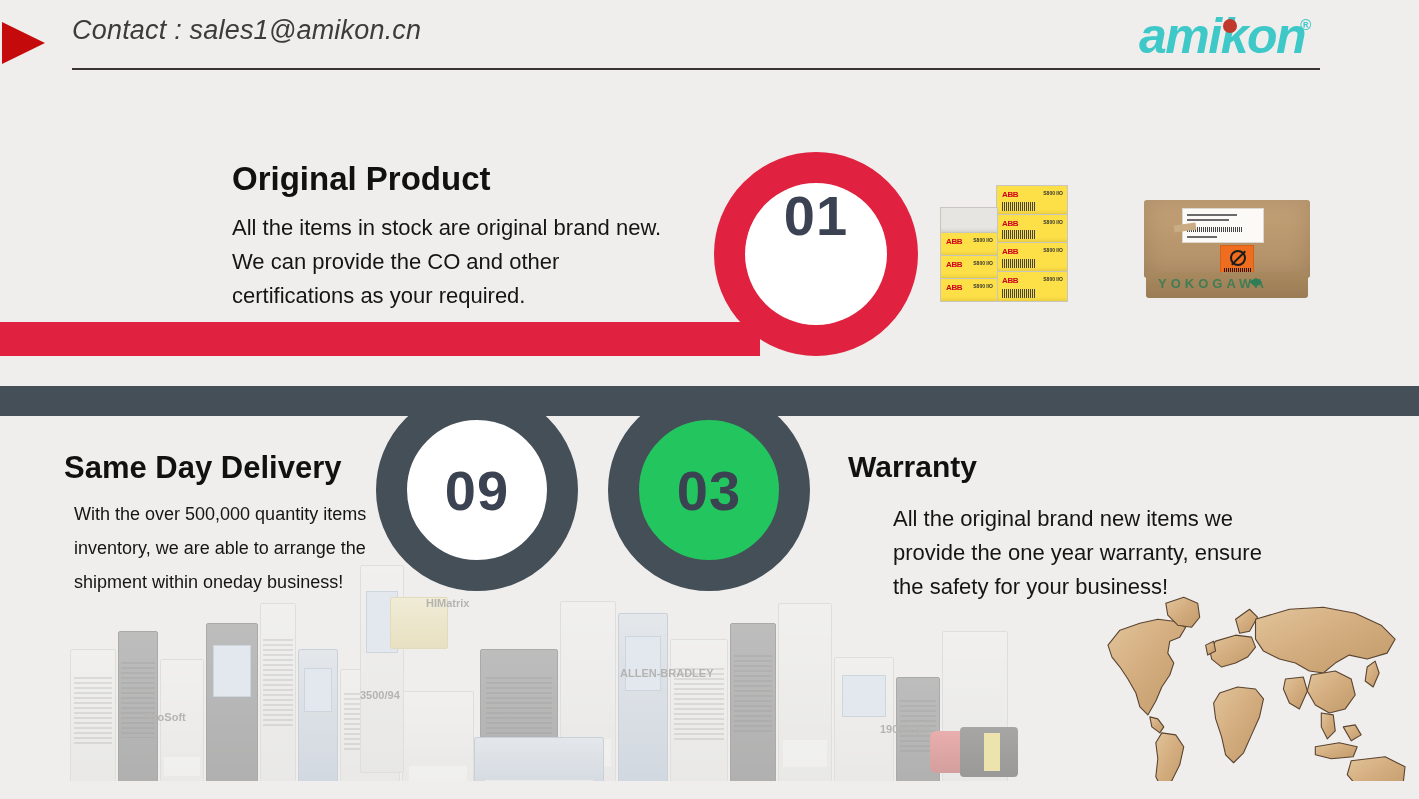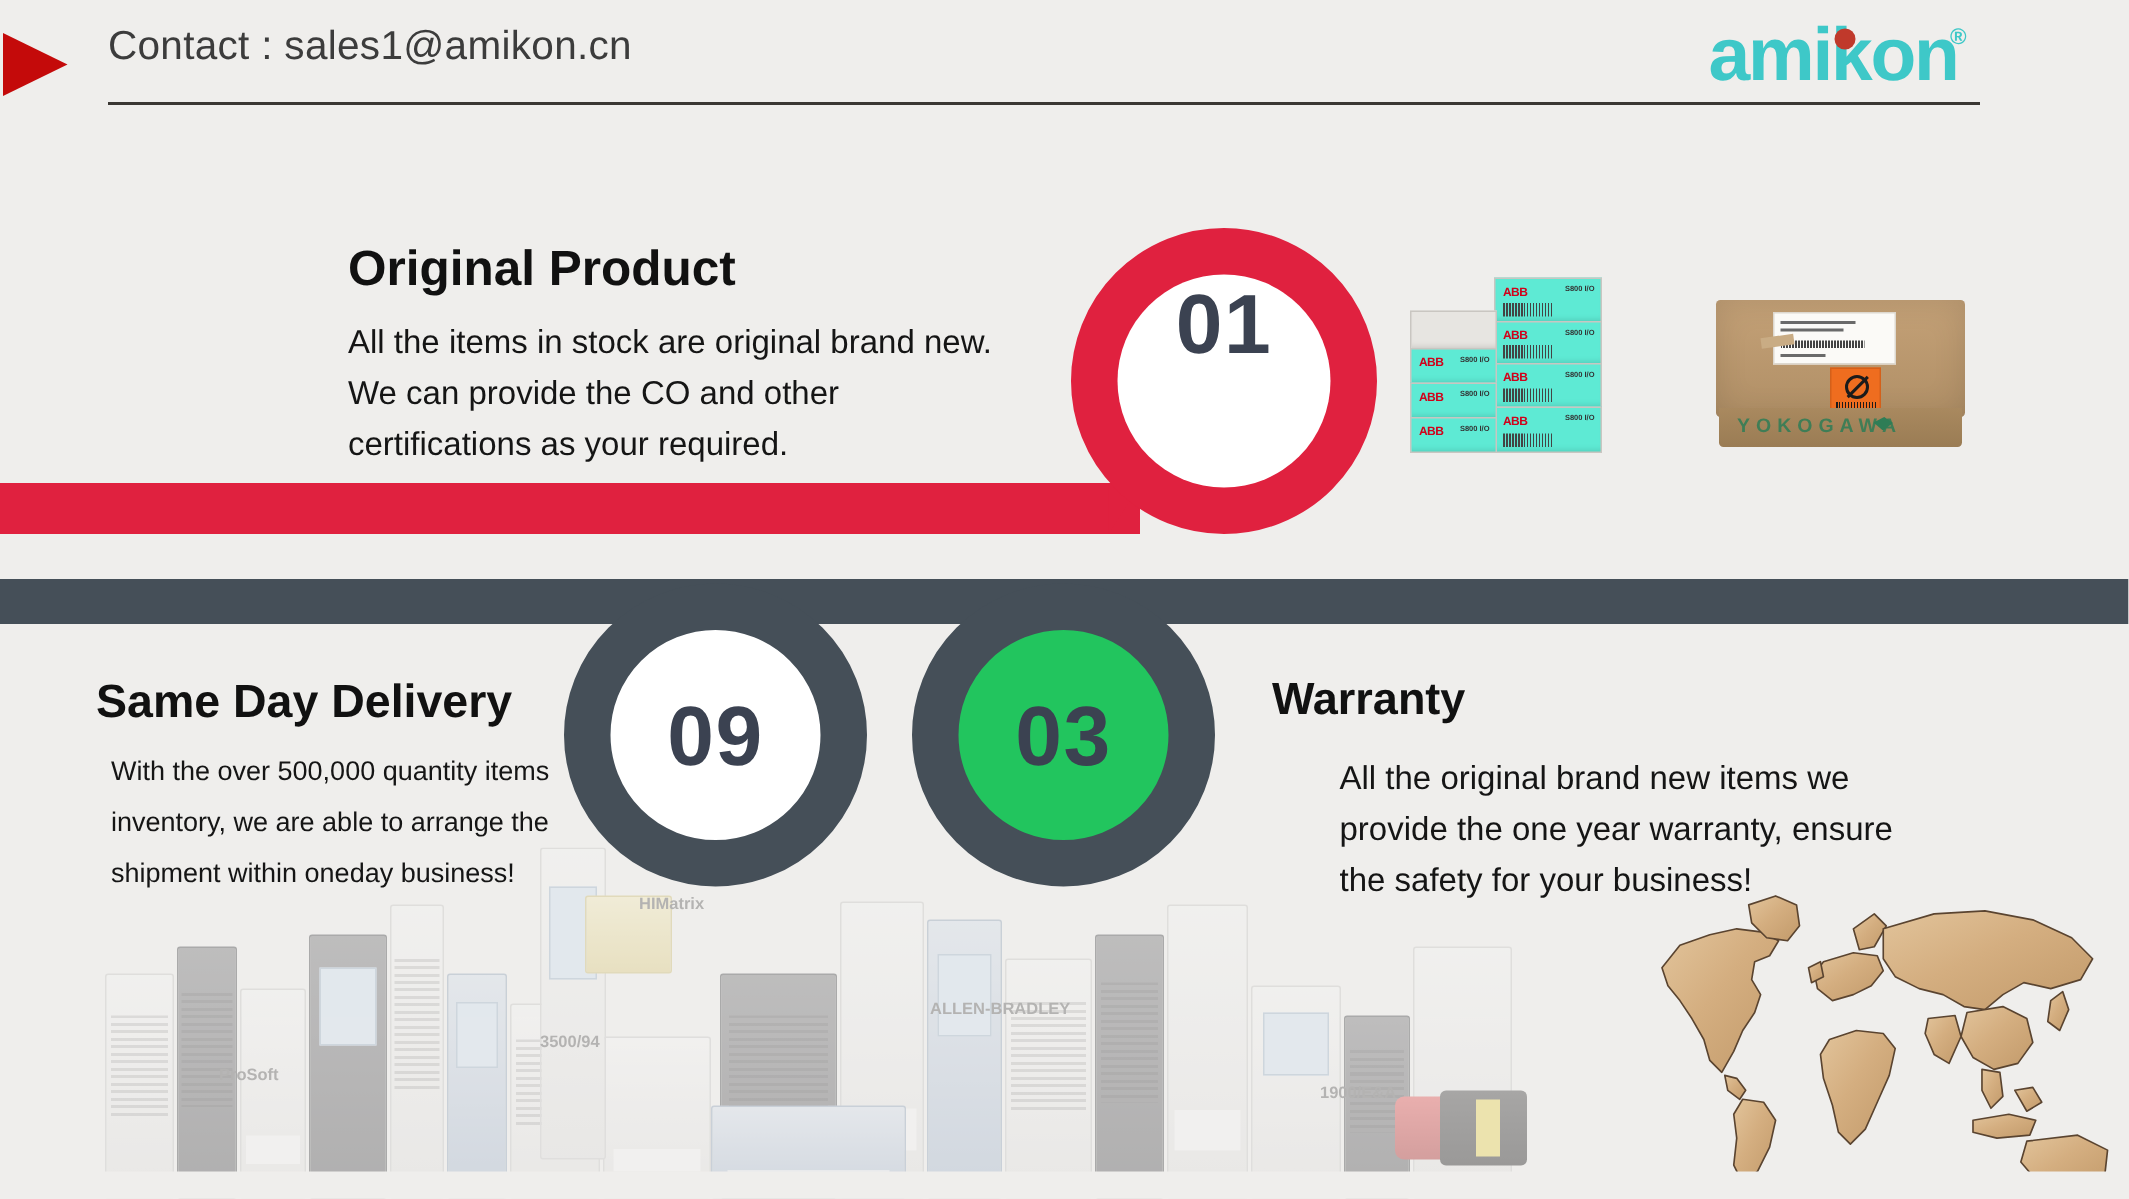--- a/index.html
+++ b/index.html
@@ -6,21 +6,21 @@
   html,body { width:1419px; height:799px; }
   body {
     font-family:"Liberation Sans", sans-serif;
     background:#efeeec;
     position:relative;
     overflow:hidden;
   }
   .stage { position:absolute; inset:0; width:1419px; height:799px; background:#efeeec; }
 
   
-  .header { position:absolute; left:0; top:0; width:1137px; height:88px; }
+  .header { position:absolute; left:0; top:0; width:1137px; height:88px;font-style:italic; }
   .play-triangle {
     position:absolute; left:2px; top:22px;
     width:0; height:0;
     border-top:21px solid transparent;
     border-bottom:21px solid transparent;
     border-left:43px solid #c40a0a;
   }
   .contact-text {
     position:absolute; left:72px; top:15px;
     font-size:27px; color:#3c3c3c; letter-spacing:0.2px;
@@ -108,21 +108,21 @@
 
   .b2-title { left:64px; top:450px; font-size:31px; }
   .b2-body  { left:74px; top:497px; width:300px; font-size:18px; line-height:34px; }
 
   .b3-title { left:848px; top:450px; font-size:30px; }
   .b3-body  { left:865px; top:502px; width:400px; font-size:22px; line-height:34px;margin-left:28px; }
 
   
   .abb-stack { position:absolute; left:940px; top:185px; width:130px; height:125px; }
   .abb-box {
-    position:absolute; background:#5eead4;
+    position:absolute; background:#fde047;
     border:1px solid #c9c6c1;
     box-shadow:inset 0 -4px 5px -4px rgba(0,0,0,.18);
   }
   .abb-logo { position:absolute; left:5px; top:4px; font-size:8px; font-weight:bold; color:#d0021b; letter-spacing:-0.4px; }
   .abb-code { position:absolute; right:4px; top:4px; font-size:5px; font-weight:bold; color:#333; }
   .abb-bar  { position:absolute; left:5px; bottom:3px; width:34px; height:9px;
               background:repeating-linear-gradient(90deg,#444 0 1px,transparent 1px 2px); }
 
   
   .carton { position:absolute; left:1144px; top:200px; width:134px; height:100px; }

